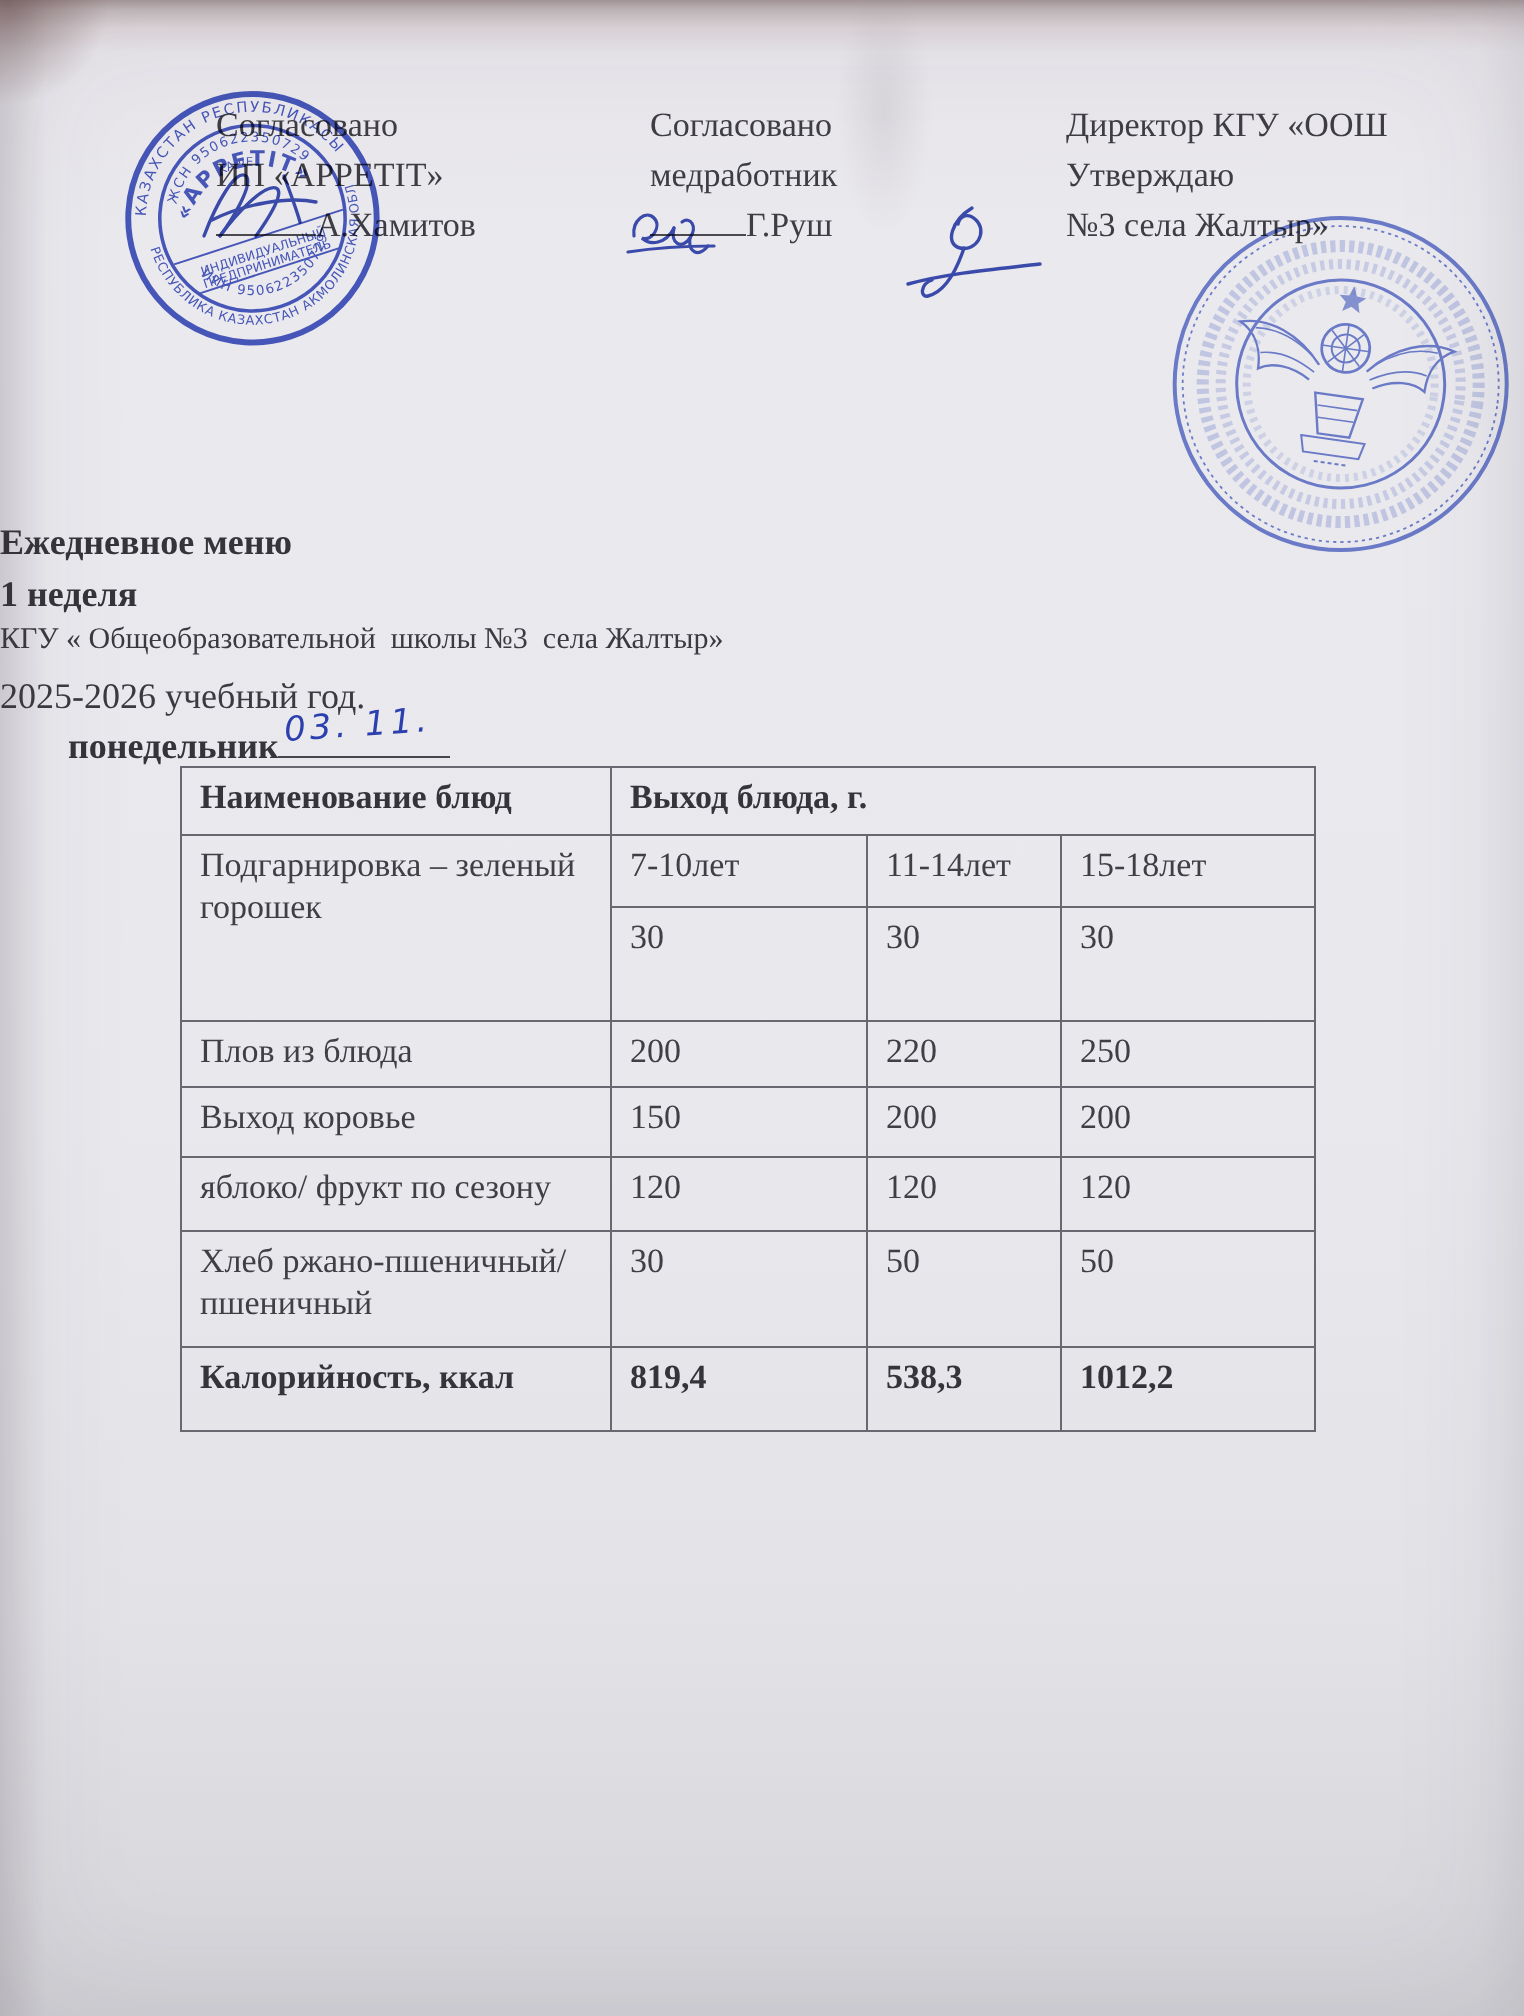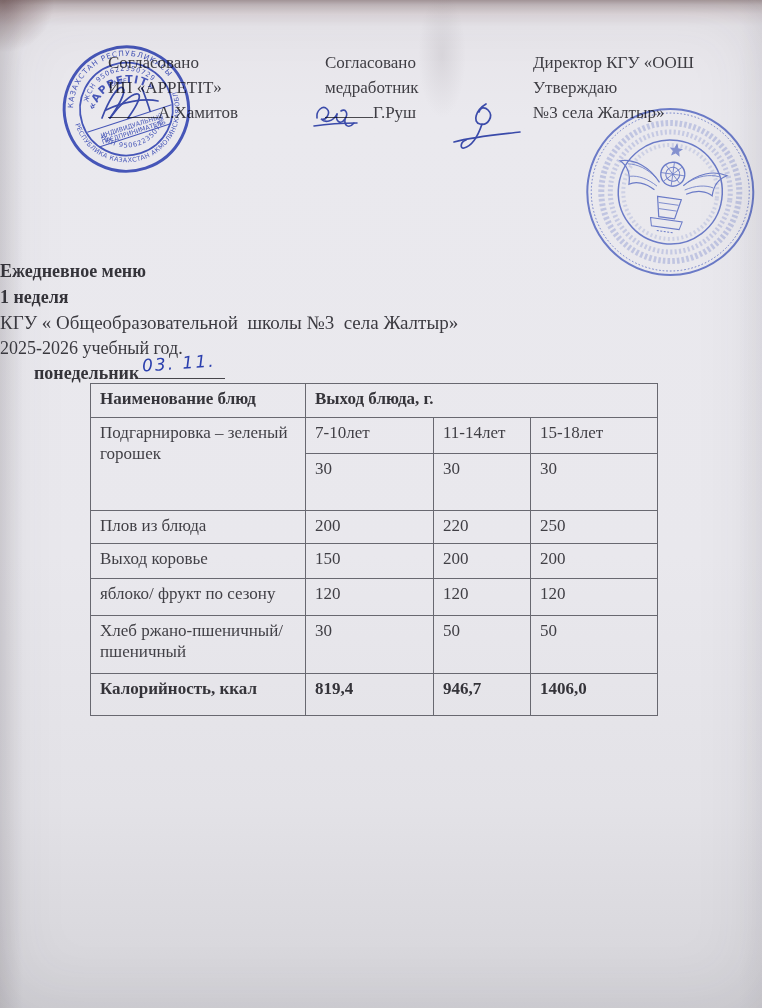--- a/index.html
+++ b/index.html
@@ -13,21 +13,21 @@
   }
   .photo::after{content:"";position:absolute;inset:0;pointer-events:none;
     box-shadow:inset 0 0 70px rgba(60,55,70,.10);}
   
   .approval{position:absolute;top:50px;font-size:17px;line-height:25px;color:#3e3d43;white-space:nowrap;}
   #ap1{left:108px}#ap2{left:325px}#ap3{left:533px}
   .sig-slot{display:inline-block;border-bottom:1.5px solid #4a494f;height:15px;}
   
   .title-block{position:absolute;left:0;right:16px;top:234px;text-align:left;color:#3b3a40;font-size:18px;margin-top:27px;}
   .t-line{height:25.5px;white-space:pre;}
-  .t-line.big{font-size:19px;}
+  .t-line.big{font-size:15px;}
   .bold{font-weight:bold;color:#35343a;}
   .weekday-line{margin-left:34px;}
   .date-slot{display:inline-block;width:86px;height:4px;border-bottom:1.7px solid #46454b;position:relative;}
   .hand-date{position:absolute;left:3px;top:-21px;font-family:"DejaVu Sans",sans-serif;font-style:italic;
     font-size:17px;color:#2b3fae;transform:rotate(-4deg);letter-spacing:2px;white-space:nowrap;}
   
   .menu-table{position:absolute;left:90px;top:383px;width:567px;border-collapse:collapse;table-layout:fixed;
     font-size:17px;color:#403f45;}
   .menu-table td{border:1.4px solid #686870;padding:4px 9px 2px;vertical-align:top;line-height:1.25;margin-left:40px;}
   .tr-head{height:34px}.tr-ages{height:36px}.tr-sub{height:57px}
@@ -199,19 +199,19 @@
     </tr>
     <tr class="tr-r4">
       <td>Хлеб ржано-пшеничный/ пшеничный</td>
       <td>30</td>
       <td>50</td>
       <td>50</td>
     </tr>
     <tr class="tr-cal">
       <td class="bold">Калорийность, ккал</td>
       <td class="bold">819,4</td>
-      <td class="bold">946,7</td>
-      <td class="bold">1406,0</td>
+      <td class="bold">538,3</td>
+      <td class="bold">1012,2</td>
     </tr>
     </tbody>
   </table>
 
 </div>
 
 </body></html>

